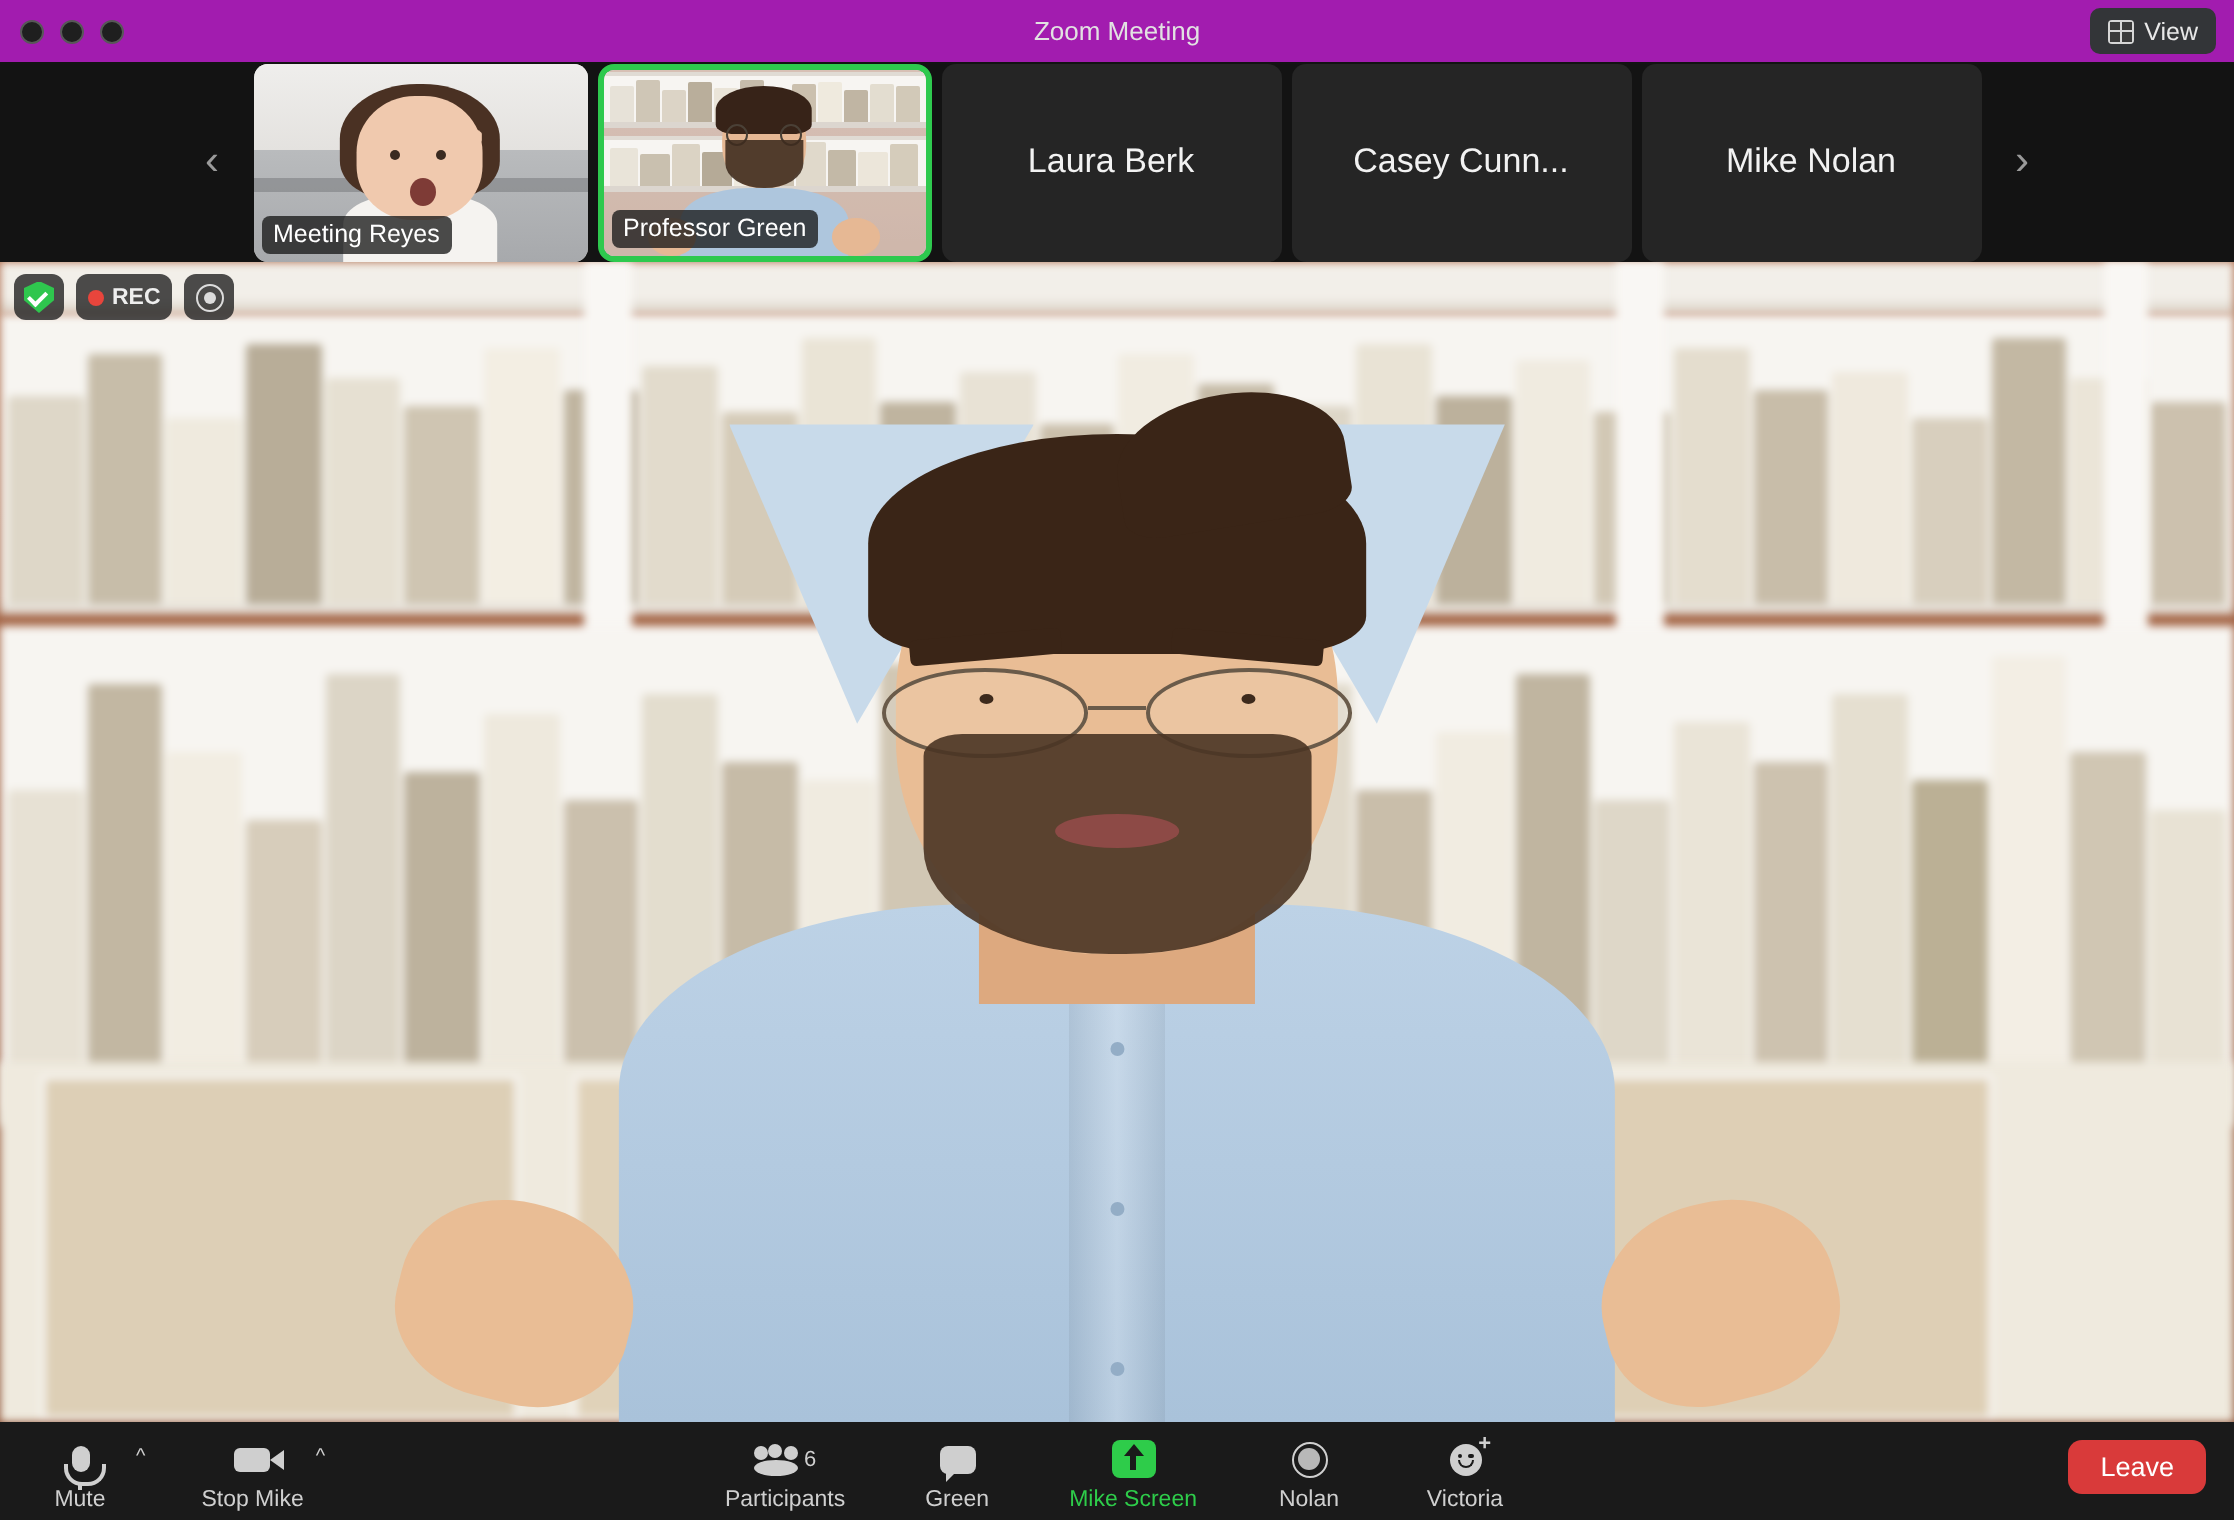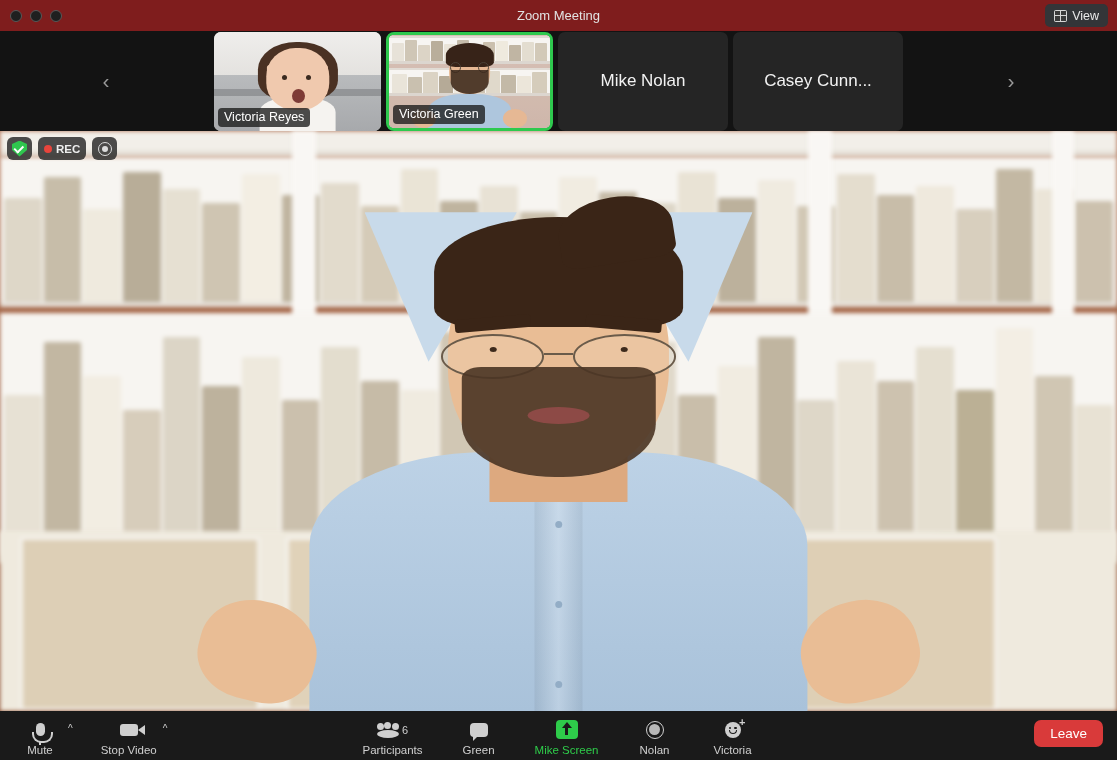--- a/index.html
+++ b/index.html
@@ -15,21 +15,21 @@
     width: 1117px; height: 760px;
     background: #1a1a1a;
     display: flex; flex-direction: column;
   }
 
   
   .titlebar {
     position: relative;
     height: 31px;
     flex: 0 0 31px;
-    background: #7f1d1d;
+    background: #a21caf;
     display: flex; align-items: center;
   }
   .traffic {
     display: flex; align-items: center; gap: 8px;
     padding-left: 10px;
   }
   .tl-dot {
     width: 12px; height: 12px; border-radius: 50%;
     background: #1f1f1f;
     border: 1px solid #585858;
@@ -540,21 +540,21 @@
       <div class="scene scene-kid">
         <div class="kid-wall"></div>
         <div class="kid-couch"></div>
         <div class="kid-body"></div>
         <div class="kid-hair"></div>
         <div class="kid-head"></div>
         <div class="kid-eye l"></div>
         <div class="kid-eye r"></div>
         <div class="kid-mouth"></div>
       </div>
-      <div class="label">Victoria Reyes</div>
+      <div class="label">Meeting Reyes</div>
     </div>
 
     <div class="thumb active">
       <div class="scene scene-prof">
         <div class="shelf-bg"></div>
         <div class="brick" style="left:0;top:0;width:100%;height:100%;opacity:.32"></div>
         <div class="shelf-row" style="top:2%;height:30%;">
           <div class="books">
             <span style="height:80%;background:#e7e2d8"></span>
               <span style="height:92%;background:#cfc6b6"></span>
@@ -586,30 +586,33 @@
         </div>
         <div class="prof-body"></div>
         <div class="prof-hand l"></div>
         <div class="prof-hand r"></div>
         <div class="prof-head"></div>
         <div class="prof-hair"></div>
         <div class="prof-glass l"></div>
         <div class="prof-glass r"></div>
         <div class="prof-beard"></div>
       </div>
-      <div class="label">Victoria Green</div>
-    </div>
-
+      <div class="label">Professor Green</div>
+    </div>
+
+    <div class="thumb novideo">
+      <div class="centername">Laura Berk</div>
+    </div>
+
+    <div class="thumb novideo">
+      <div class="centername">Casey Cunn...</div>
+    </div>
 
     <div class="thumb novideo">
       <div class="centername">Mike Nolan</div>
-    </div>
-
-    <div class="thumb novideo">
-      <div class="centername">Casey Cunn...</div>
     </div>
 
     <div class="strip-arrow right">›</div>
   </div>
 
   <div class="stage">
 
     <div class="badges">
       <div class="badge sq">
         <span class="shield"></span>
@@ -744,21 +747,21 @@
             </span>
         </span>
         <span>Mute</span>
       </div>
       <div class="caret">^</div>
 
       <div class="tb-item" style="margin-left:22px">
         <span class="ico">
             <span class="cam"></span>
           </span>
-        <span>Stop Video</span>
+        <span>Stop Mike</span>
       </div>
       <div class="caret">^</div>
     </div>
 
     <div class="tb-center">
       <div class="tb-item">
         <span class="ico">
           <span class="people">
               <b class="p-h1"></b>
               <b class="p-h2"></b>

